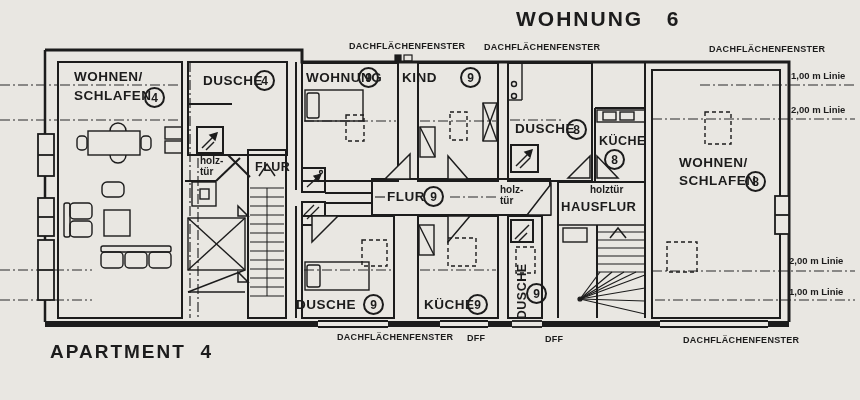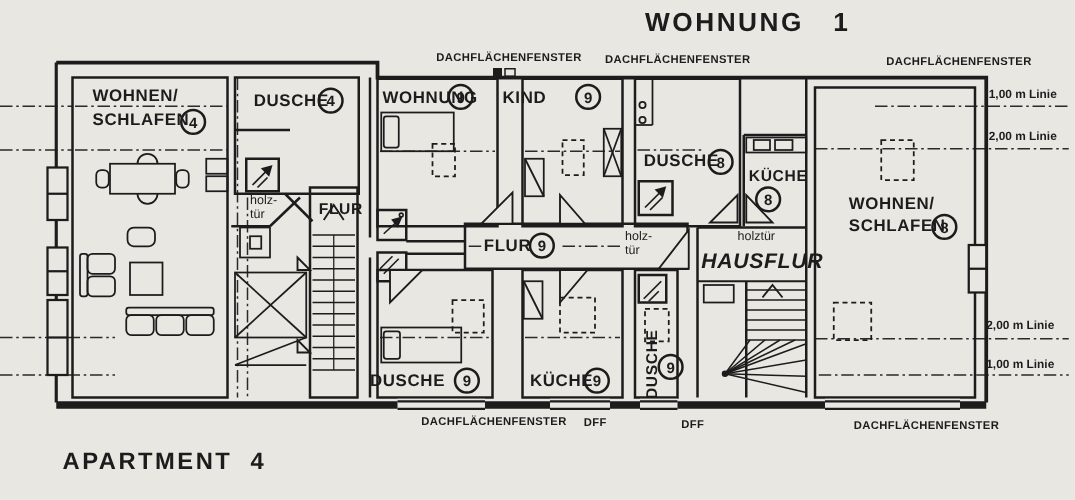--- a/index.html
+++ b/index.html
@@ -3,21 +3,21 @@
 <meta charset="utf-8">
 <style>
   html,body{margin:0;padding:0;}
   #plan{position:relative;width:860px;height:400px;background:#e9e7e2;overflow:hidden;
         font-family:"Liberation Sans", sans-serif;color:#1c1c1c;}
   #plan svg{position:absolute;left:0;top:0;}
   .lbl{position:absolute;font-weight:bold;color:#1c1c1c;white-space:pre;line-height:1;letter-spacing:.5px;}
   .title{font-size:20px;letter-spacing:2px;}
   .small{font-size:9px;letter-spacing:.3px;padding-left:22px;}
   .room{font-size:13.5px;}
-  .door{font-size:10px;font-weight:normal;letter-spacing:0;}
+  .door{font-size:10px;font-weight:bold;letter-spacing:0;}
   .linie{font-size:9.5px;font-weight:bold;letter-spacing:0;text-align:right;}
   .circ{position:absolute;width:21px;height:21px;border:2px solid #1c1c1c;border-radius:50%;
         display:flex;align-items:center;justify-content:center;font-size:12px;font-weight:bold;
         box-sizing:border-box;line-height:1;}
   .vert{transform:rotate(-90deg);transform-origin:center;}
 </style>
 </head>
 <body>
 
 <div id="plan">
@@ -244,22 +244,22 @@
     <line x1="660" y1="321" x2="768" y2="321" stroke="#1c1c1c" stroke-width="1.8"></line>
     <line x1="660" y1="327" x2="768" y2="327" stroke="#1c1c1c" stroke-width="1.8"></line>
   </g>
 
   <g stroke="#1c1c1c" stroke-width="1.2">
     <rect x="395" y="55" width="6" height="6" fill="#1c1c1c"></rect>
     <rect x="404" y="55" width="8" height="6" fill="none"></rect>
   </g>
 </svg>
 
-<div class="lbl title" style="left:516px;top:8px;font-size:21px;">WOHNUNG   1</div>
-<div class="lbl title" style="left:50px;top:360px;font-size:19px;">APARTMENT  4</div>
+<div class="lbl title" style="left:516px;top:8px;font-size:21px;">WOHNUNG   6</div>
+<div class="lbl title" style="left:50px;top:342px;font-size:19px;">APARTMENT  4</div>
 
 <div class="lbl small" style="left:327px;top:42px;">DACHFLÄCHENFENSTER</div>
 <div class="lbl small" style="left:462px;top:43px;">DACHFLÄCHENFENSTER</div>
 <div class="lbl small" style="left:687px;top:45px;">DACHFLÄCHENFENSTER</div>
 <div class="lbl small" style="left:315px;top:333px;">DACHFLÄCHENFENSTER</div>
 <div class="lbl small" style="left:445px;top:334px;">DFF</div>
 <div class="lbl small" style="left:523px;top:335px;">DFF</div>
 <div class="lbl small" style="left:661px;top:336px;">DACHFLÄCHENFENSTER</div>
 
 <div class="lbl linie" style="left:791px;top:71px;">1,00 m Linie</div>
@@ -297,21 +297,21 @@
 
 <div class="lbl room" style="left:296px;top:298px;">DUSCHE</div>
 <span class="circ" style="left:363px;top:294px;">9</span>
 
 <div class="lbl room" style="left:424px;top:298px;">KÜCHE</div>
 <span class="circ" style="left:467px;top:294px;">9</span>
 
 <div class="lbl room vert" style="left:486px;top:277px;width:72px;font-size:12.5px;">DUSCHE</div>
 <span class="circ" style="left:526px;top:283px;">9</span>
 
-<div class="lbl room" style="left:561px;top:200px;font-size:17px;font-style:italic;">HAUSFLUR</div>
+<div class="lbl room" style="left:561px;top:200px;font-size:13px;">HAUSFLUR</div>
 
 <div class="lbl door" style="left:200px;top:156px;">holz-</div>
 <div class="lbl door" style="left:200px;top:167px;">tür</div>
 <div class="lbl door" style="left:500px;top:185px;">holz-</div>
 <div class="lbl door" style="left:500px;top:196px;">tür</div>
 <div class="lbl door" style="left:590px;top:185px;">holztür</div>
 
 </div>
 
 </body></html>

